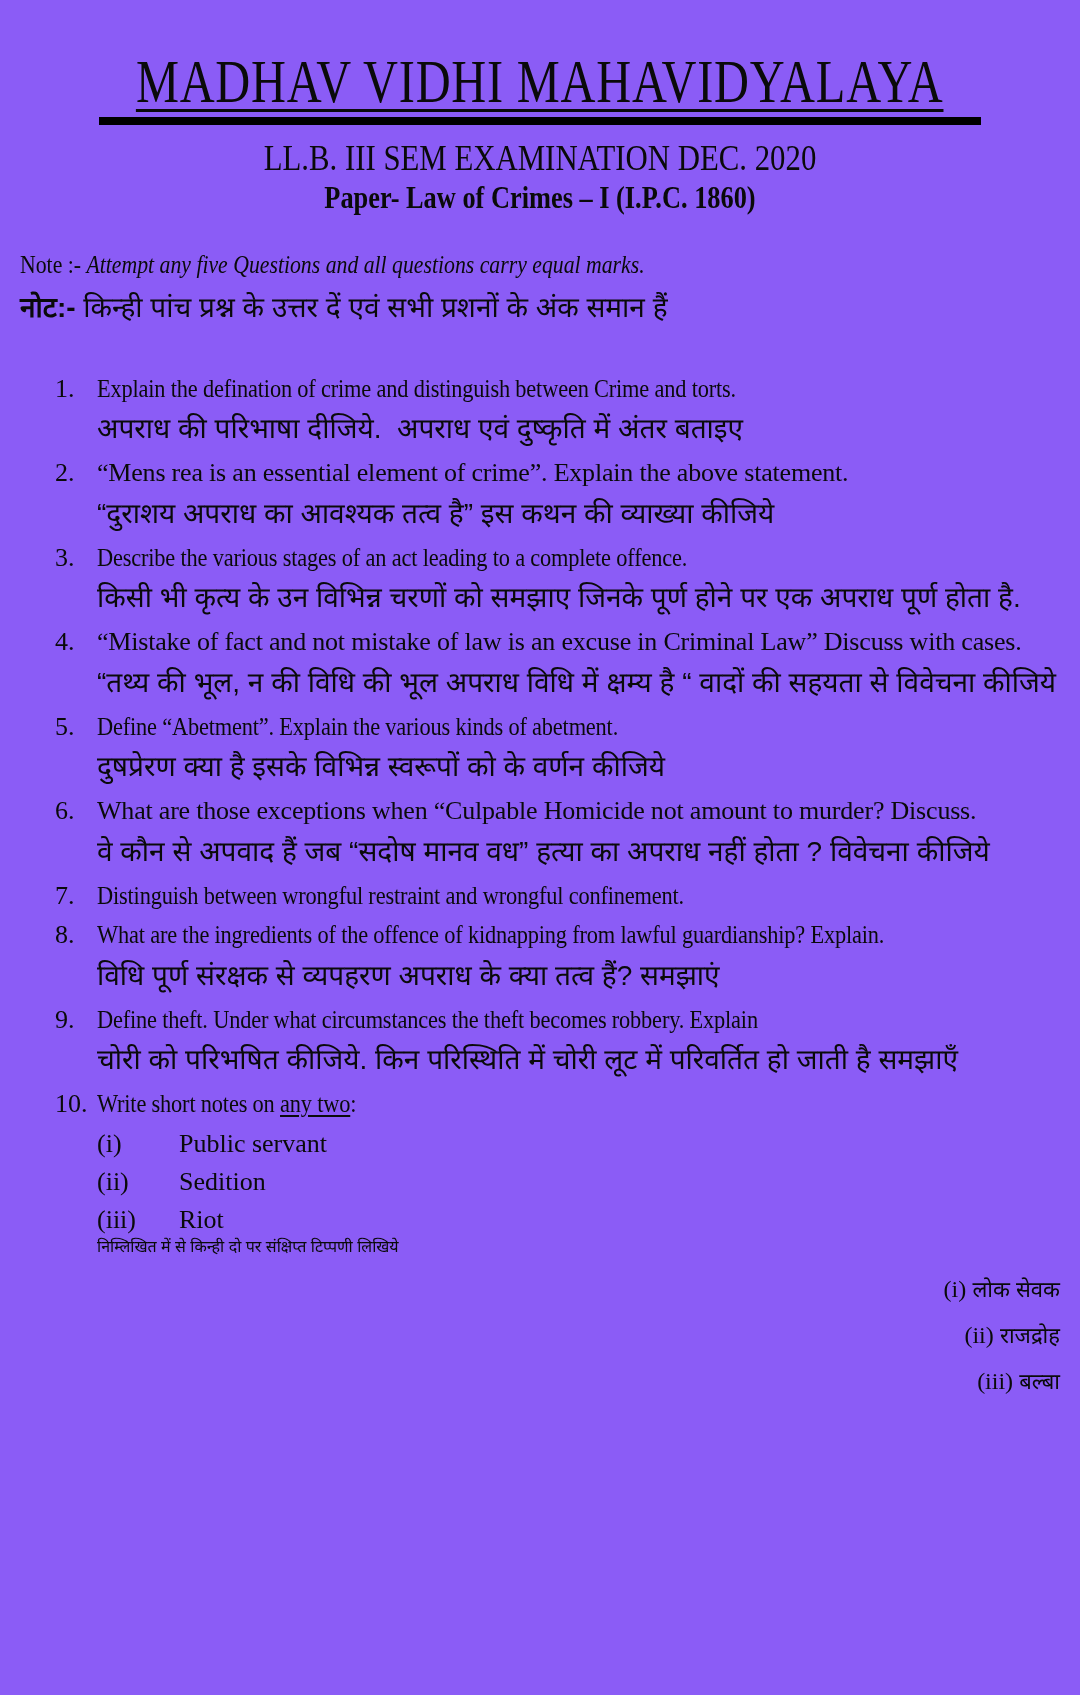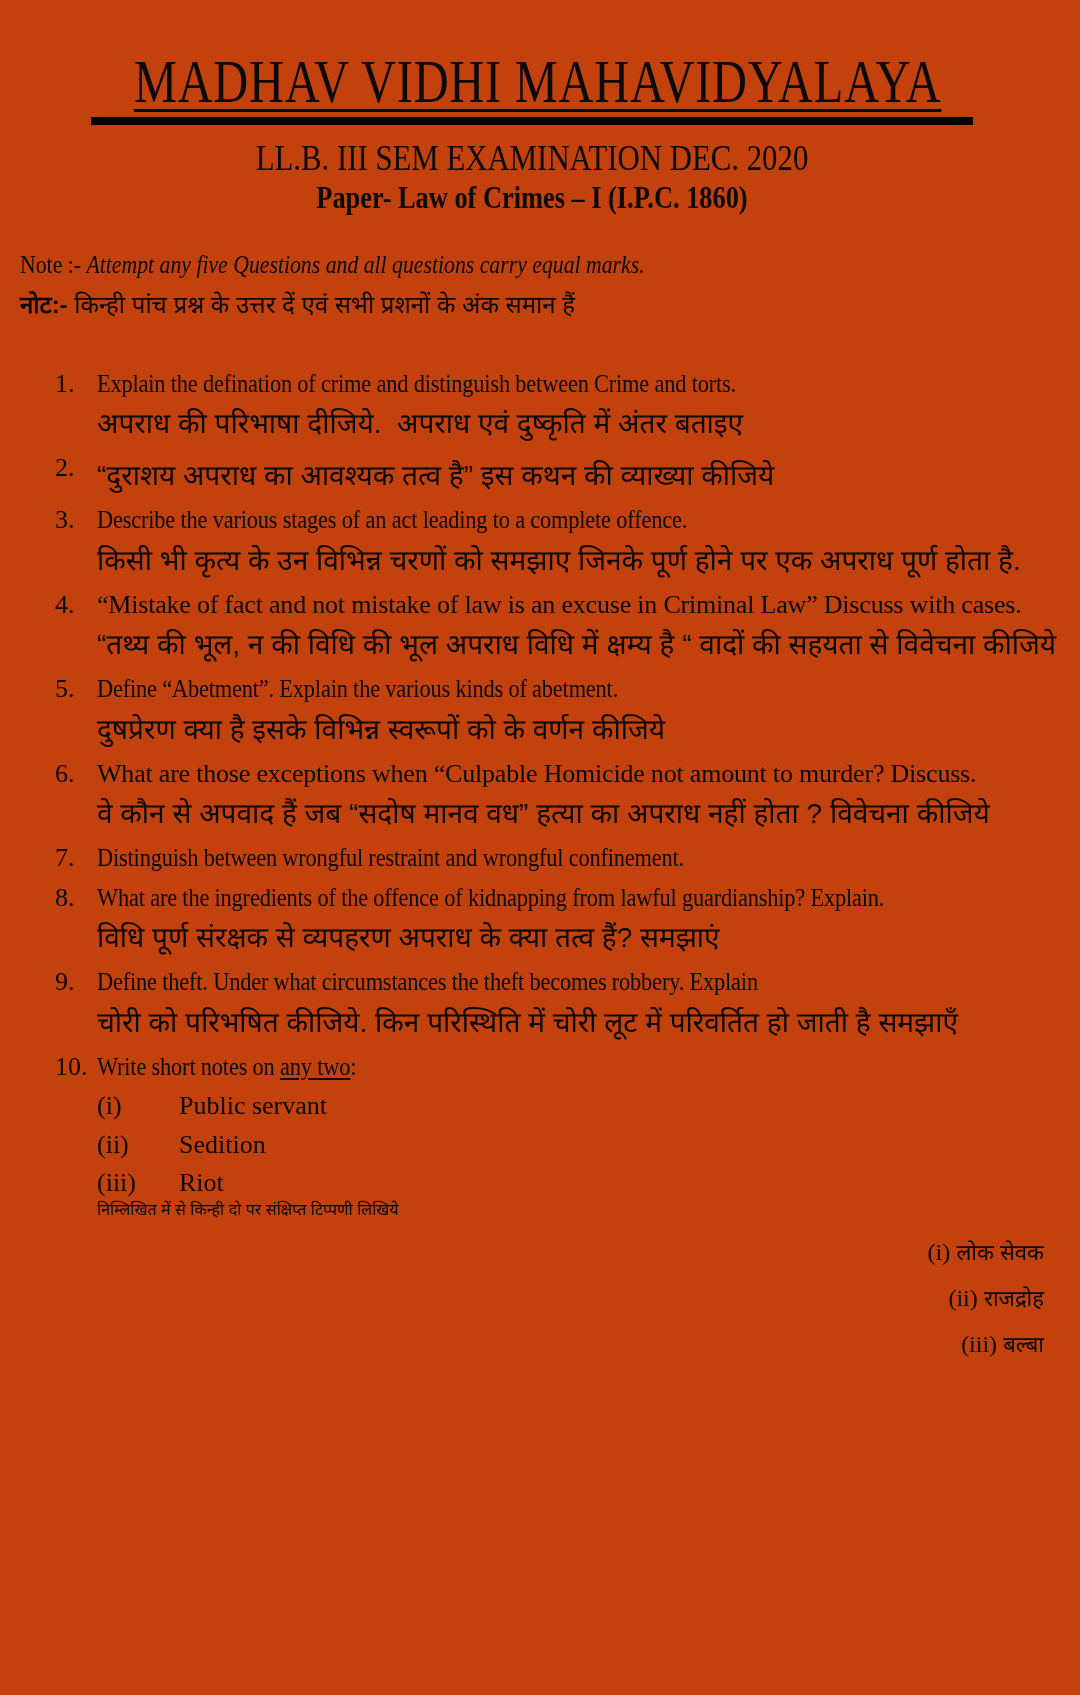--- a/index.html
+++ b/index.html
@@ -1,23 +1,23 @@
 <!DOCTYPE html>
 <html><head>
 <meta charset="utf-8">
 <style>
   * { box-sizing: border-box; }
   html, body { margin: 0; padding: 0; background: #ffffff; }
   .page {
     width: 1080px;
     height: 1695px;
-    background: #c2410c;
+    background: #8b5cf6;
     color: #0a0a0a;
     font-family: "Liberation Serif", serif;
-    padding: 50px 36px 0 20px;
+    padding: 50px 20px 0 20px;
     overflow: hidden;
     position: relative;
   }
 
   
   .header { text-align: center; }
   .title {
     display: inline-block;
     font-size: 62px;
     line-height: 1.0;
@@ -60,21 +60,21 @@
     margin: 0;
     font-size: 25px;
     white-space: nowrap;
     transform: scaleX(0.87);
     transform-origin: 0 50%;
   }
   .note-en .lbl { font-style: normal; }
   .note-en .txt { font-style: italic; }
   .note-hi {
     margin: 8px 0 0 0;
-    font-size: 24px;
+    font-size: 28px;
     font-family: "Liberation Sans", sans-serif;
   }
   .note-hi .lbl { font-weight: bold; }
 
   
   .questions { margin-top: 48px; padding-left: 35px; }
   .q { display: flex; align-items: flex-start; margin-bottom: 7px; }
   .q-num {
     flex: 0 0 42px;
     font-size: 26px;
@@ -140,20 +140,21 @@
       <span class="q-num">1.</span>
       <div class="q-body">
         <div class="q-en cond">Explain the defination of crime and distinguish between Crime and torts.</div>
         <div class="q-hi">अपराध की परिभाषा दीजिये.  अपराध एवं दुष्कृति में अंतर बताइए</div>
       </div>
     </div>
 
     <div class="q">
       <span class="q-num">2.</span>
       <div class="q-body">
+        <div class="q-en">“Mens rea is an essential element of crime”. Explain the above statement.</div>
         <div class="q-hi">“दुराशय अपराध का आवश्यक तत्व है” इस कथन की व्याख्या कीजिये</div>
       </div>
     </div>
 
     <div class="q">
       <span class="q-num">3.</span>
       <div class="q-body">
         <div class="q-en cond">Describe the various stages of an act leading to a complete offence.</div>
         <div class="q-hi">किसी भी कृत्य के उन विभिन्न चरणों को समझाए जिनके पूर्ण होने पर एक अपराध पूर्ण होता है.</div>
       </div>

